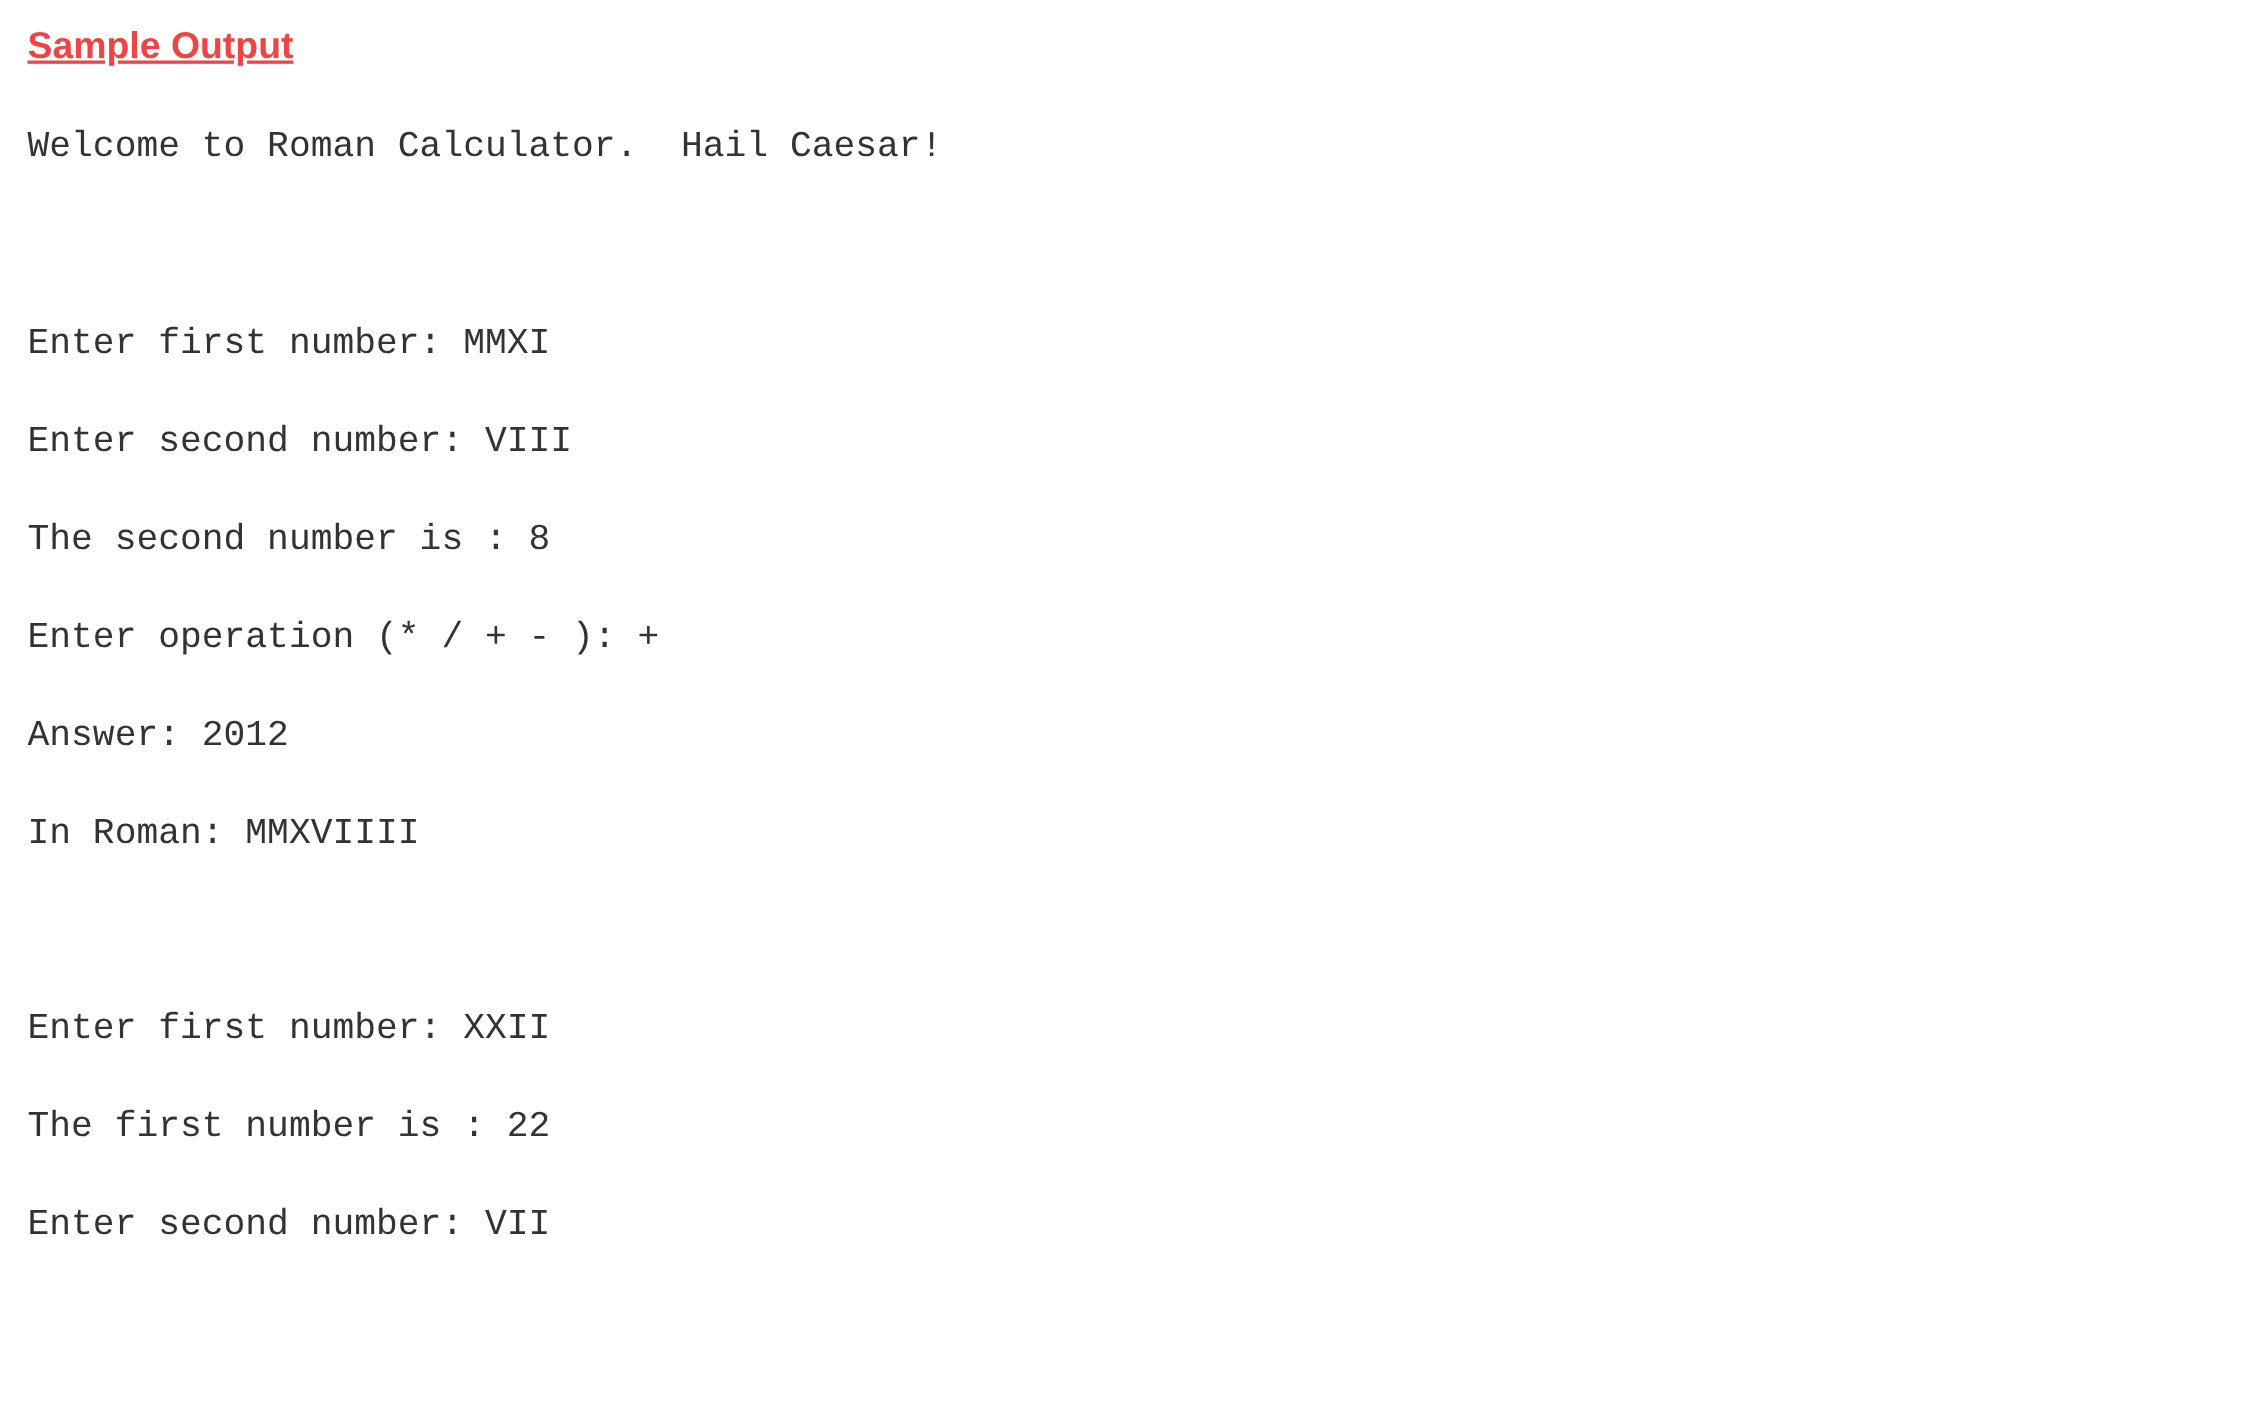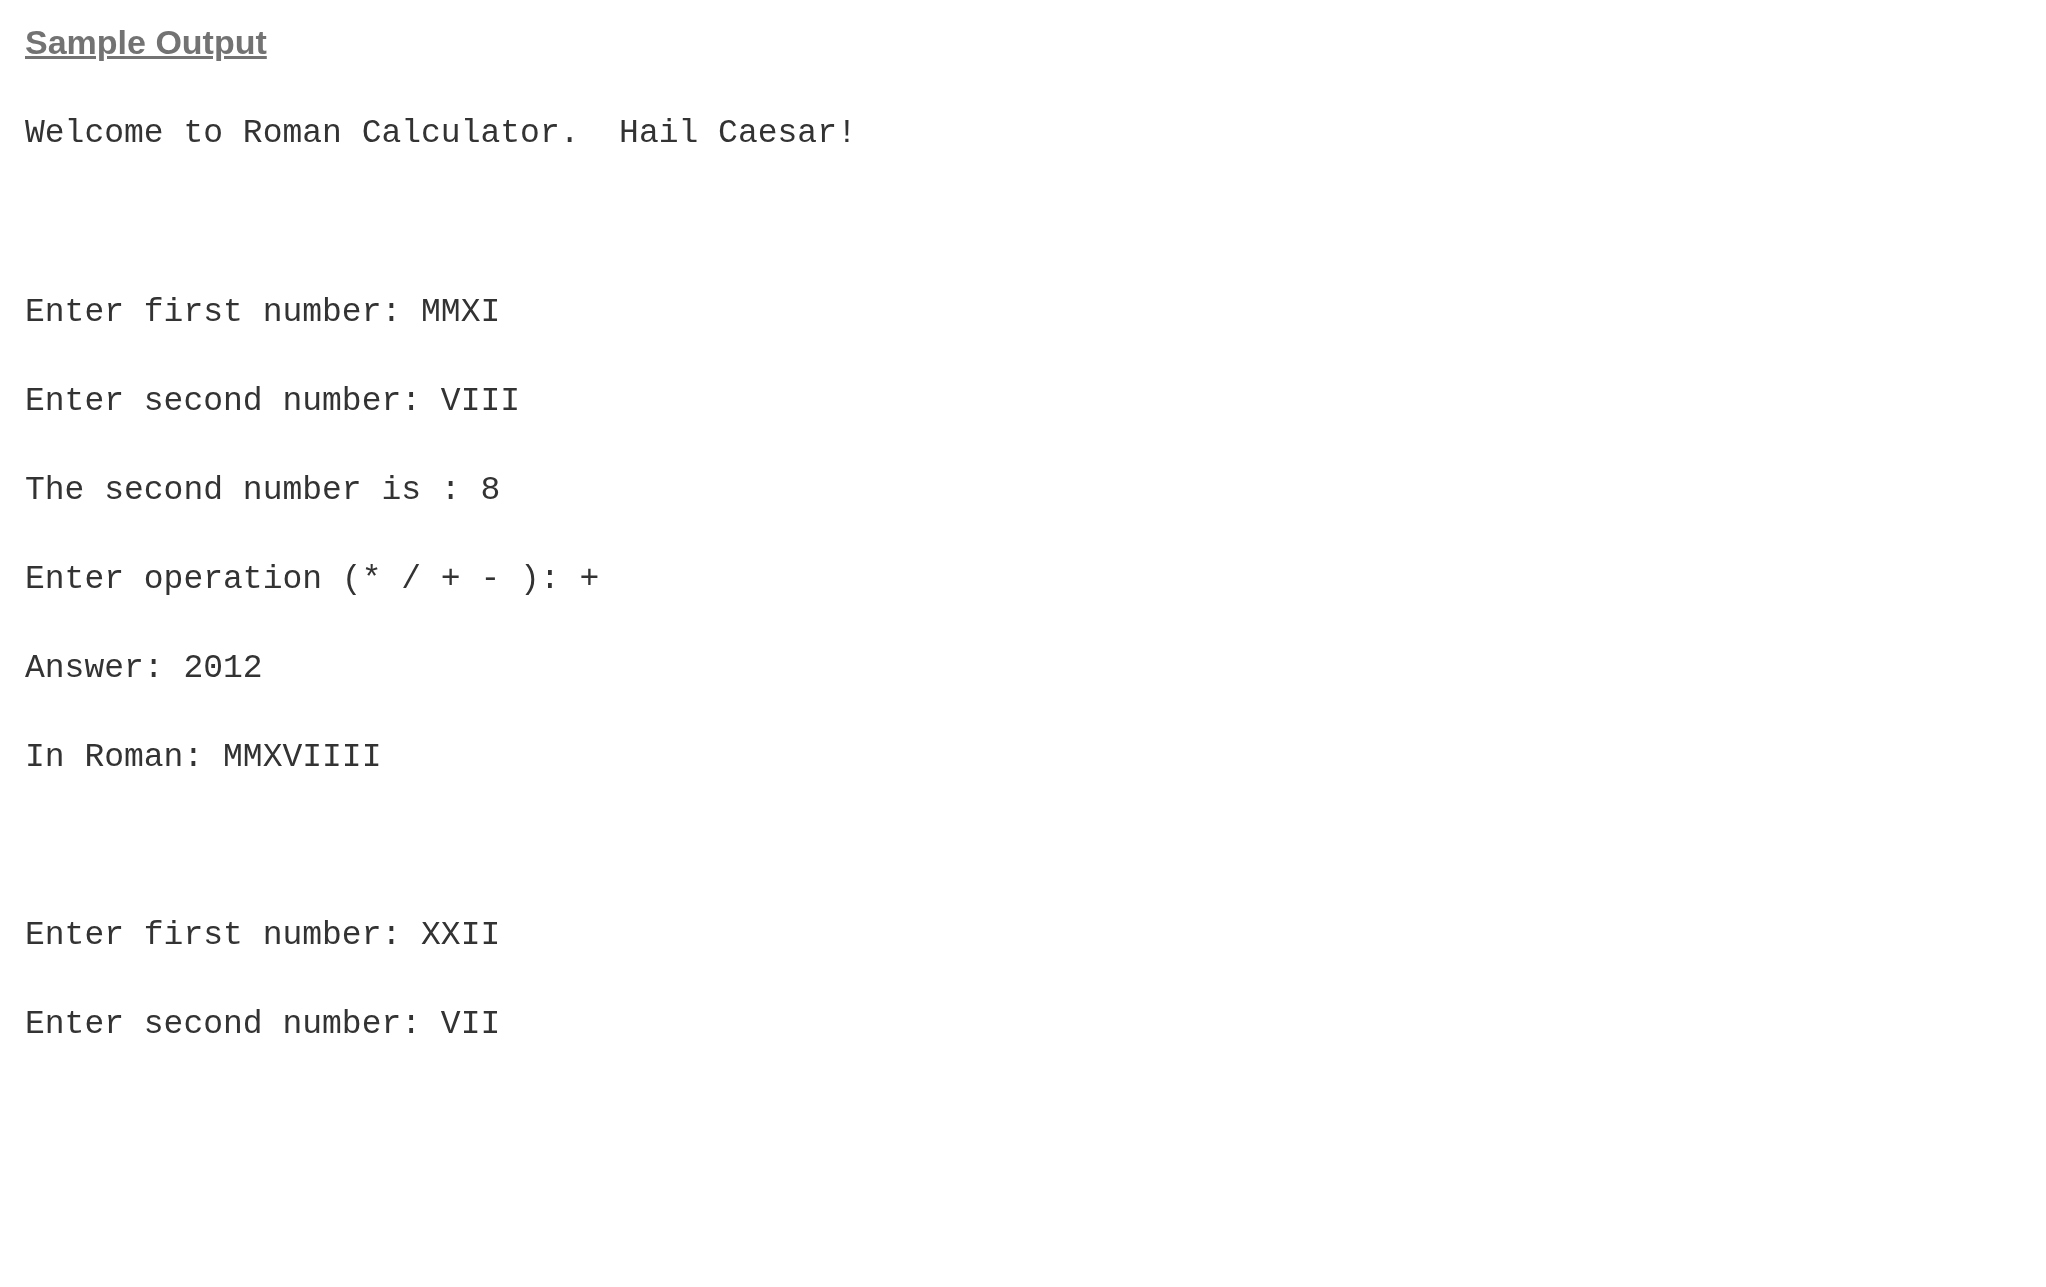--- a/index.html
+++ b/index.html
@@ -11,21 +11,21 @@
       line-height: 1.35;
       color: #333;
       width: 2046px;
       box-sizing: border-box;
     }
     .heading {
       font-family: Arial, Helvetica, sans-serif;
       font-weight: bold;
       font-size: 34px;
       text-decoration: underline;
-      color: #737373;
+      color: #ef4444;
       margin-bottom: 2px;
     }
     .mono-block {
       white-space: pre;
       color: #333;
     }
     .blank-line {
       height: 1.35em;
     }
   </style>
@@ -38,20 +38,21 @@
 <div>Welcome to Roman Calculator.  Hail Caesar!</div>
 <div class="blank-line"></div>
 <div>Enter first number: MMXI</div>
 <div>Enter second number: VIII</div>
 <div>The second number is : 8</div>
 <div>Enter operation (* / + - ): +</div>
 <div>Answer: 2012</div>
 <div>In Roman: MMXVIIII</div>
 <div class="blank-line"></div>
 <div>Enter first number: XXII</div>
+<div>The first number is : 22</div>
 <div>Enter second number: VII</div>
 
 
 
 
 
 
 
 </div>
 

